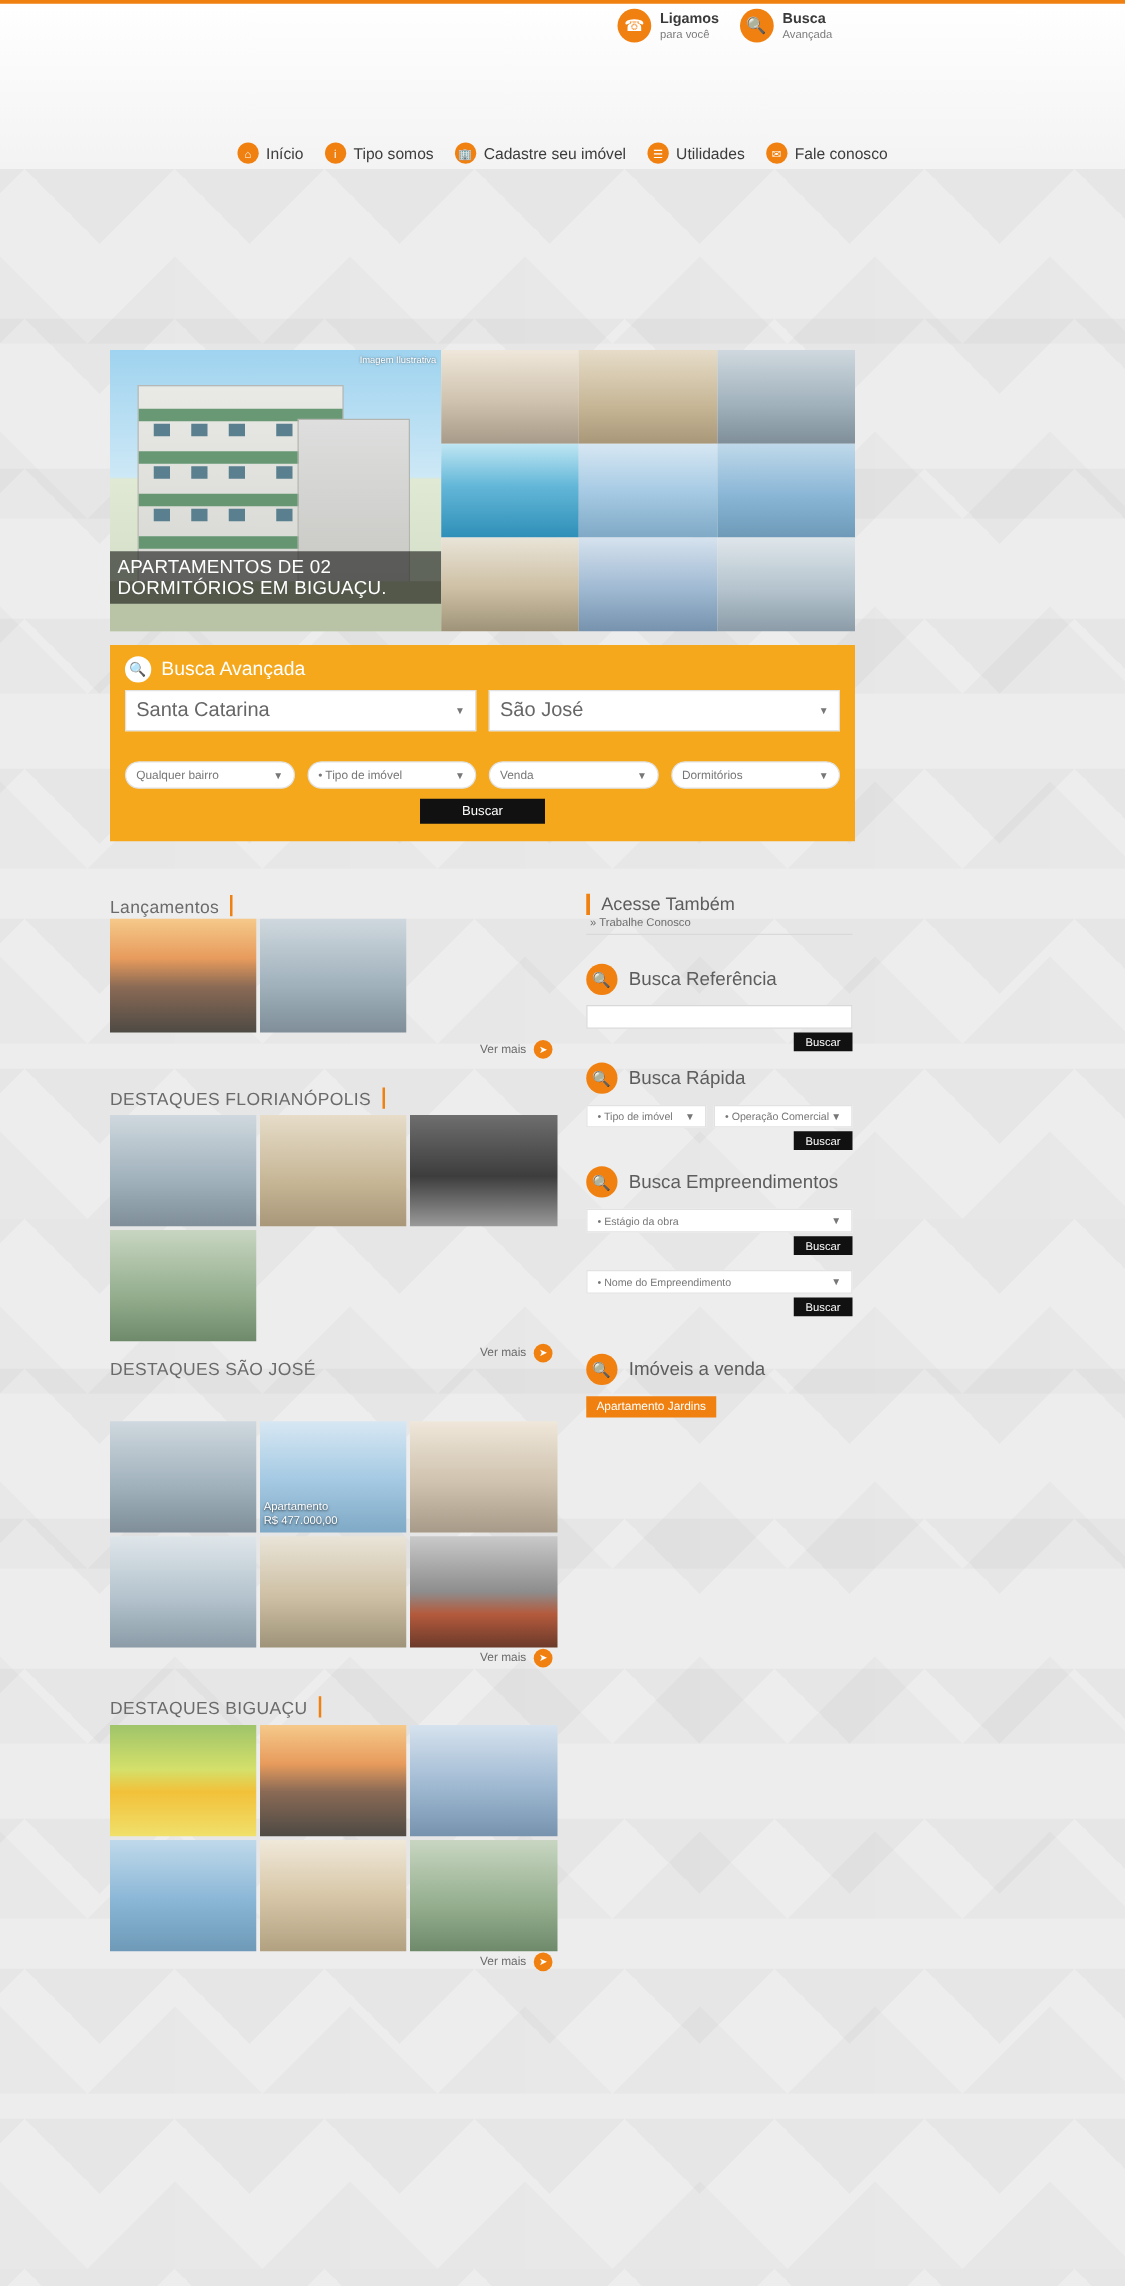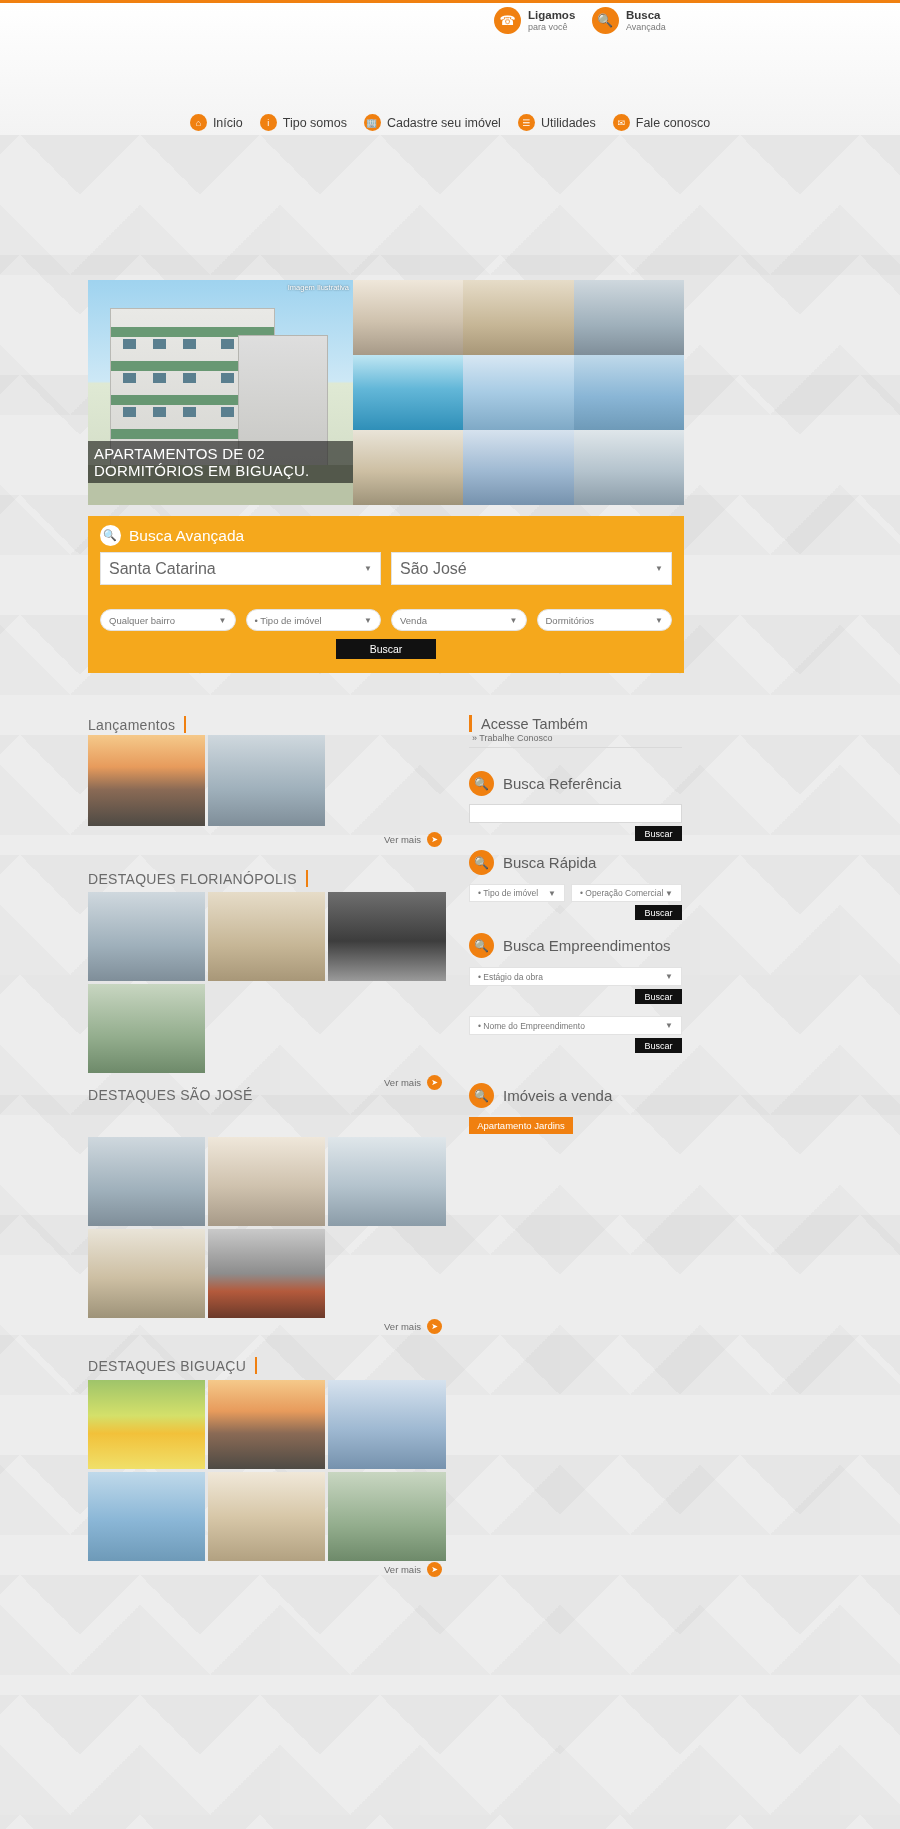--- a/index.html
+++ b/index.html
@@ -360,20 +360,26 @@
   <div id="flo-vermais" class="ver-mais">
     <span>Ver mais</span>
     <span class="orange-circle">➤</span>
   </div>
 
   <div id="sj-title" class="sec-title">
     <span>DESTAQUES SÃO JOSÉ</span>
   </div>
   <div id="sj-grid">
     <div class="photo img-a"></div>
+    <div class="photo img-d">
+      <div id="sj-price">
+        <span style="display:block">Apartamento</span>
+        <span style="display:block">R$ 477.000,00</span>
+      </div>
+    </div>
     <div class="photo img-interior"></div>
     <div class="photo img-h"></div>
     <div class="photo img-e"></div>
     <div class="photo img-car"></div>
   </div>
   <div id="sj-vermais" class="ver-mais">
     <span>Ver mais</span>
     <span class="orange-circle">➤</span>
   </div>
 

